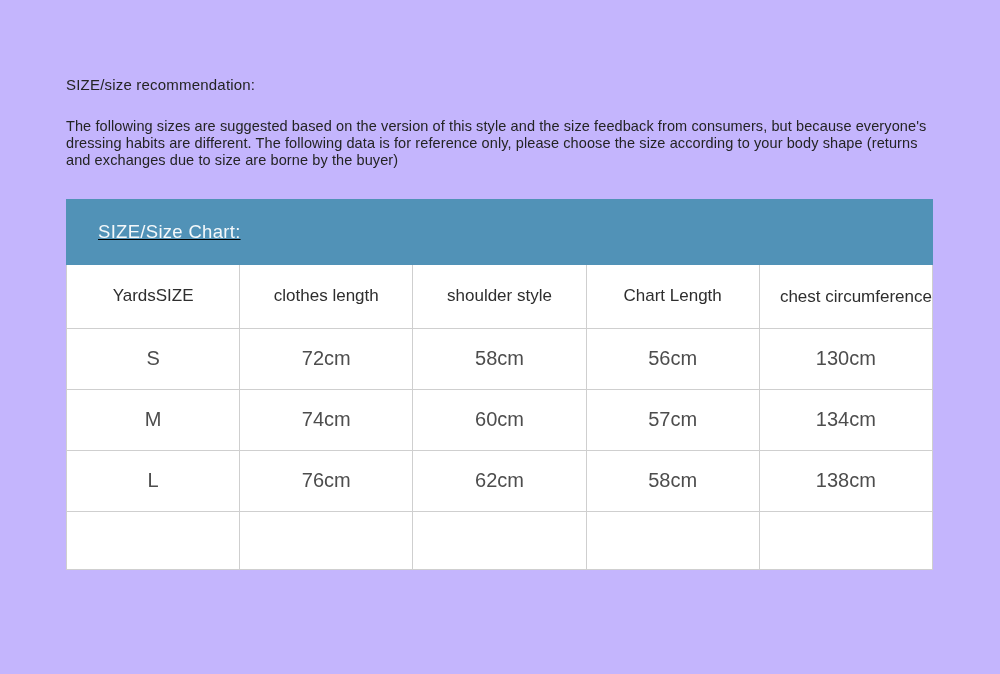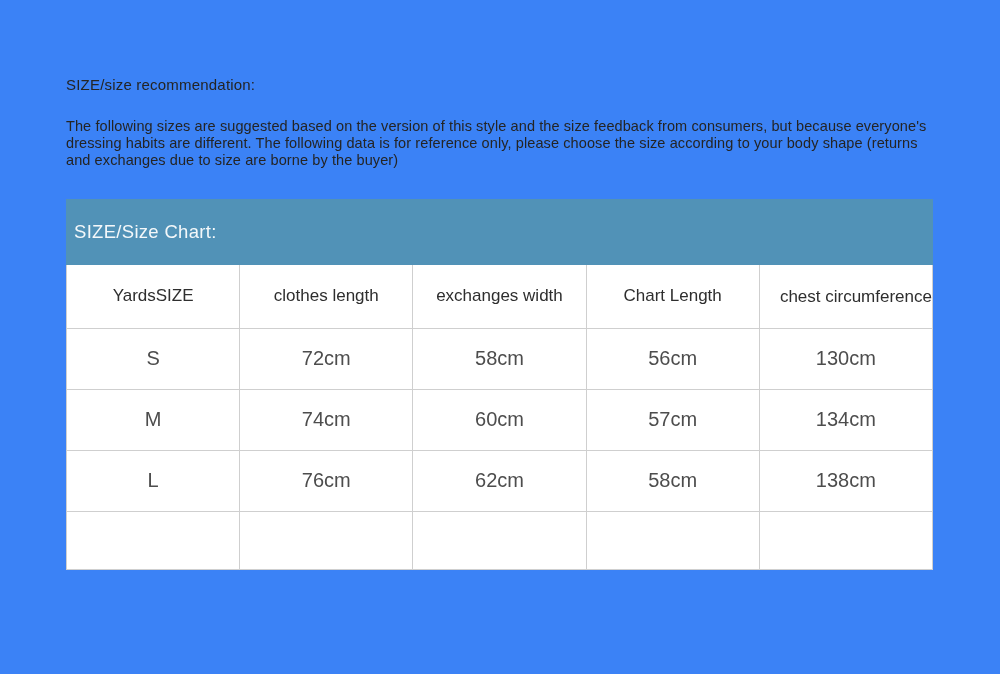--- a/index.html
+++ b/index.html
@@ -5,21 +5,21 @@
   html, body {
     margin: 0;
     padding: 0;
     background: #ffffff;
     font-family: "Liberation Sans", "DejaVu Sans", sans-serif;
   }
   .page {
     position: relative;
     width: 1000px;
     height: 674px;
-    background: #3b82f6;
+    background: #c4b5fd;
     overflow: hidden;
   }
   .content {
     position: absolute;
     left: 66px;
     top: 0;
     width: 867px;
   }
   .heading {
     margin-top: 76px;
@@ -34,22 +34,23 @@
     line-height: 17px;
     color: #242424;
     letter-spacing: 0.1px;
   }
   .chart-banner {
     margin-top: 30px;
     height: 66px;
     background: #5192b7;
     display: flex;
     align-items: center;
-    padding-left: 8px;
+    padding-left: 32px;
     box-sizing: border-box;
+    text-decoration: underline;
   }
   .chart-banner .banner-title {
     color: #f4f8fa;
     font-size: 18.5px;
     letter-spacing: 0.3px;
   }
   table.size-table {
     width: 867px;
     border-collapse: collapse;
     table-layout: fixed;
@@ -104,21 +105,21 @@
           <col>
           <col>
           <col>
           <col>
           <col>
         </colgroup>
       <tbody>
         <tr class="header-row">
           <th>YardsSIZE</th>
           <th>clothes length</th>
-          <th>exchanges width</th>
+          <th>shoulder style</th>
           <th>Chart Length</th>
           <th class="left-align">chest circumference</th>
         </tr>
         <tr class="data-row">
           <td>S</td>
           <td>72cm</td>
           <td>58cm</td>
           <td>56cm</td>
           <td>130cm</td>
         </tr>

